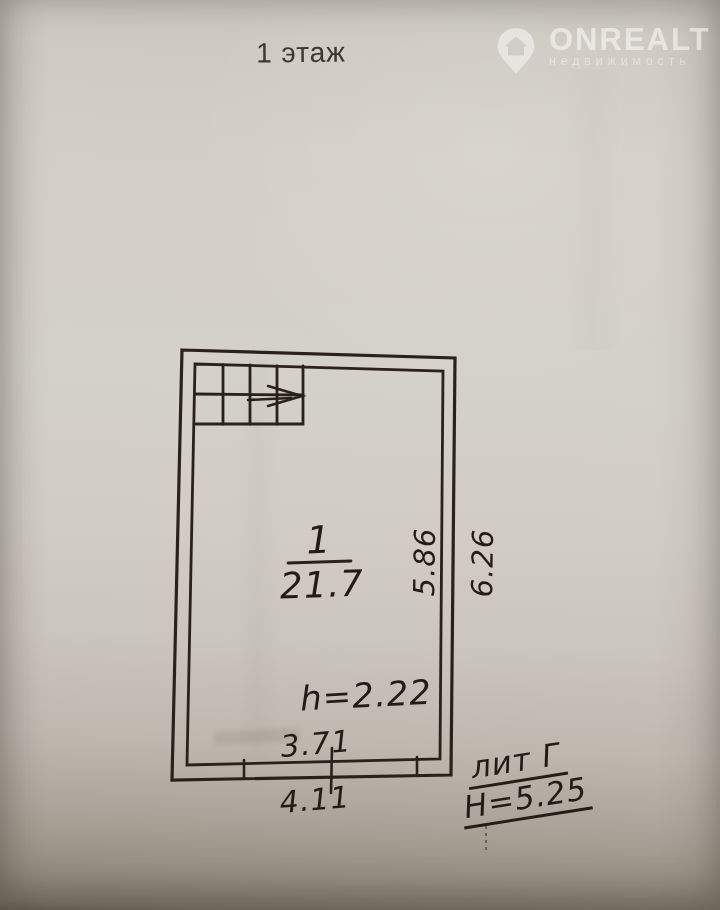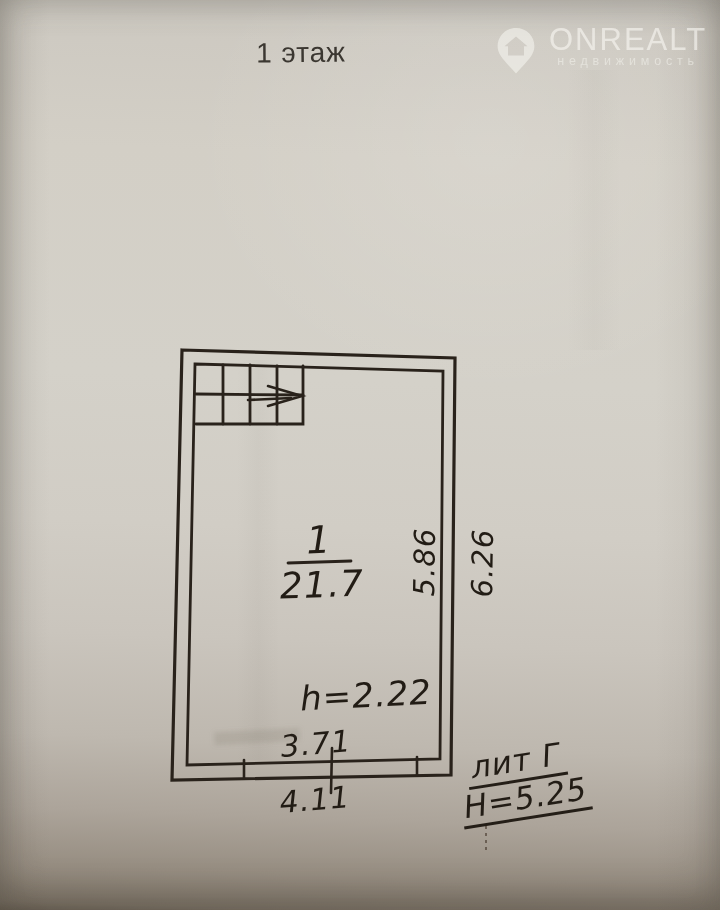--- a/index.html
+++ b/index.html
@@ -9,42 +9,41 @@
     overflow:hidden;
     font-family:"Liberation Sans",sans-serif;
     background:
       radial-gradient(60% 40% at 68% 16%, rgba(255,255,255,0.13), rgba(255,255,255,0) 70%),
       linear-gradient(90deg, rgba(70,63,54,0.10), rgba(70,63,54,0) 7%, rgba(70,63,54,0) 91%, rgba(70,63,54,0.09)),
       linear-gradient(182deg,
         #c2beb7 0%, #cdc9c1 4%, #d3cfc6 18%, #d4d1c9 42%,
         #d1cdc5 58%, #cac5bd 70%, #beb8af 81%, #aca49a 89%,
         #978e82 95%, #837a6d 99%, #746b5e 100%);
     box-shadow: inset 0 12px 26px rgba(90,84,74,0.16), inset 0 -16px 34px rgba(45,39,31,0.28);
-    text-align: center;
   }
   
   .streak{position:absolute;pointer-events:none;}
   .streak.v1{left:236px;top:360px;width:44px;height:400px;
     background:linear-gradient(90deg,transparent,rgba(55,48,40,0.55),transparent);opacity:.06;}
   .streak.v2{left:566px;top:70px;width:56px;height:280px;
     background:linear-gradient(90deg,transparent,rgba(55,48,40,0.5),transparent);opacity:.05;}
   .smudge{position:absolute;left:214px;top:730px;width:86px;height:13px;
     background:rgba(82,72,60,0.12);filter:blur(2.5px);transform:rotate(-3deg);}
   .speck-strip{position:absolute;left:485px;top:826px;width:2px;height:28px;
     background:repeating-linear-gradient(180deg, rgba(58,44,32,0.55) 0 3px, transparent 3px 7px);}
   
   .floor-title{
     position:absolute;left:301px;top:53px;transform:translate(-50%,-50%) rotate(-0.5deg);
     font-size:28px;color:#3b3731;letter-spacing:1px;white-space:nowrap;
   }
   
   .logo{position:absolute;left:496px;top:24px;display:flex;align-items:flex-start;gap:13px;}
   .logo svg{display:block;margin-top:3px;}
   .logo-brand{
-    font-size:31px;font-weight:normal;letter-spacing:2px;line-height:1;
+    font-size:31px;font-weight:bold;letter-spacing:2px;line-height:1;
     color:rgba(248,247,242,0.62);white-space:nowrap;
   }
   .logo-sub{
     font-size:12.5px;letter-spacing:4.8px;line-height:1;
     color:rgba(248,247,242,0.5);white-space:nowrap;
   }
   
   .plan-svg{position:absolute;left:0;top:0;}
   .dim{
     position:absolute;transform-origin:center;white-space:nowrap;

